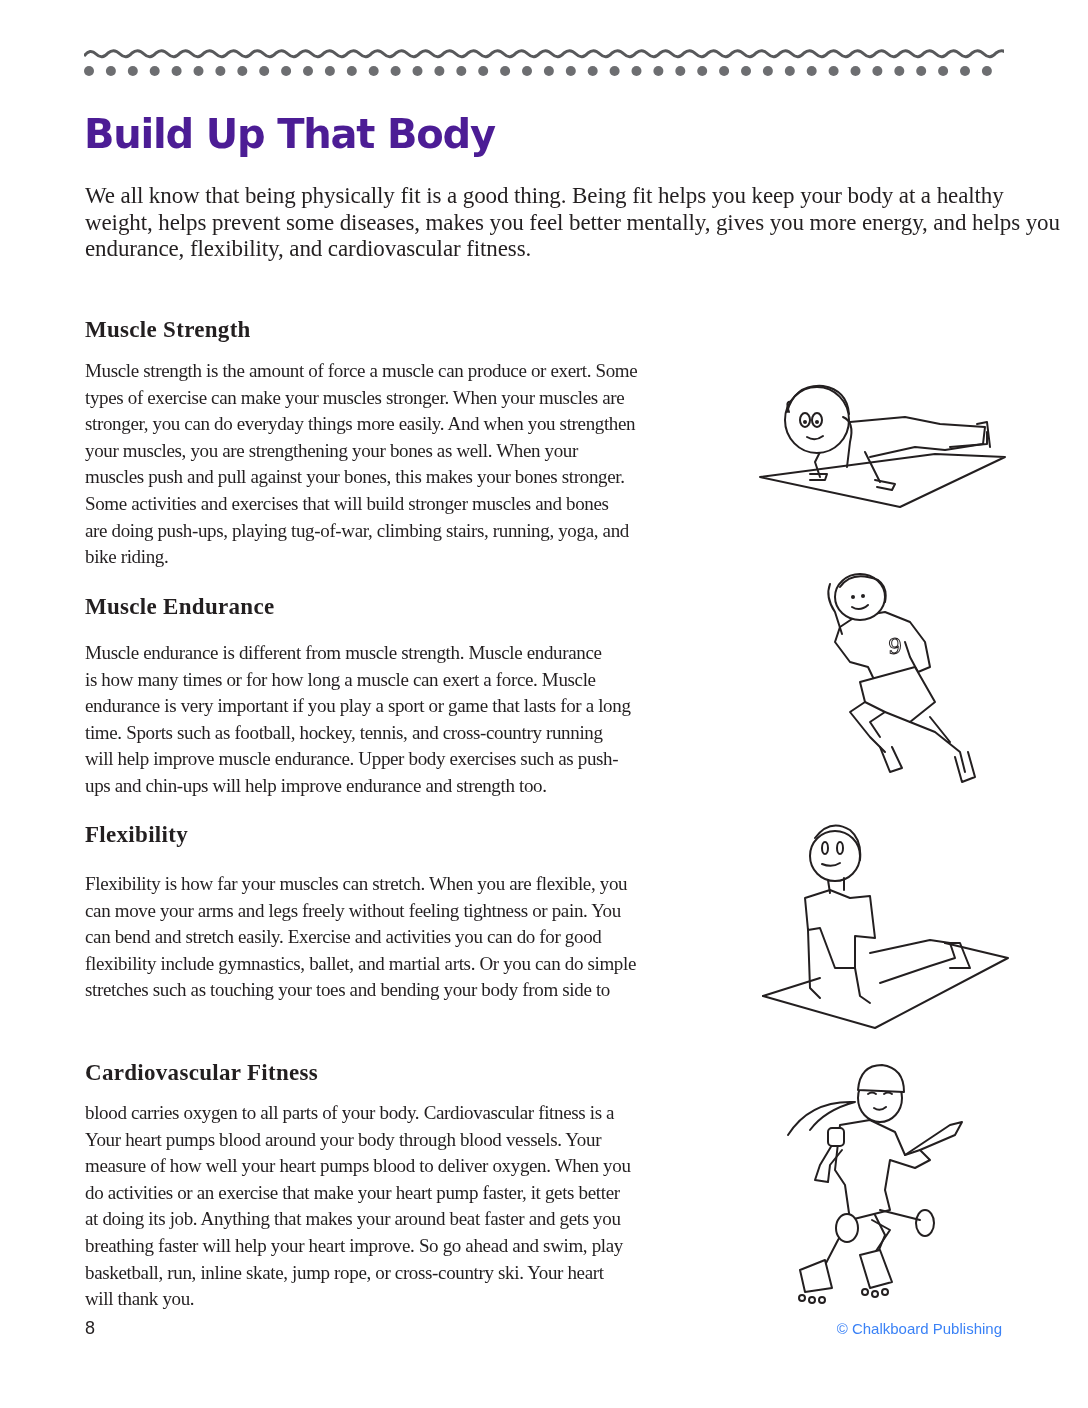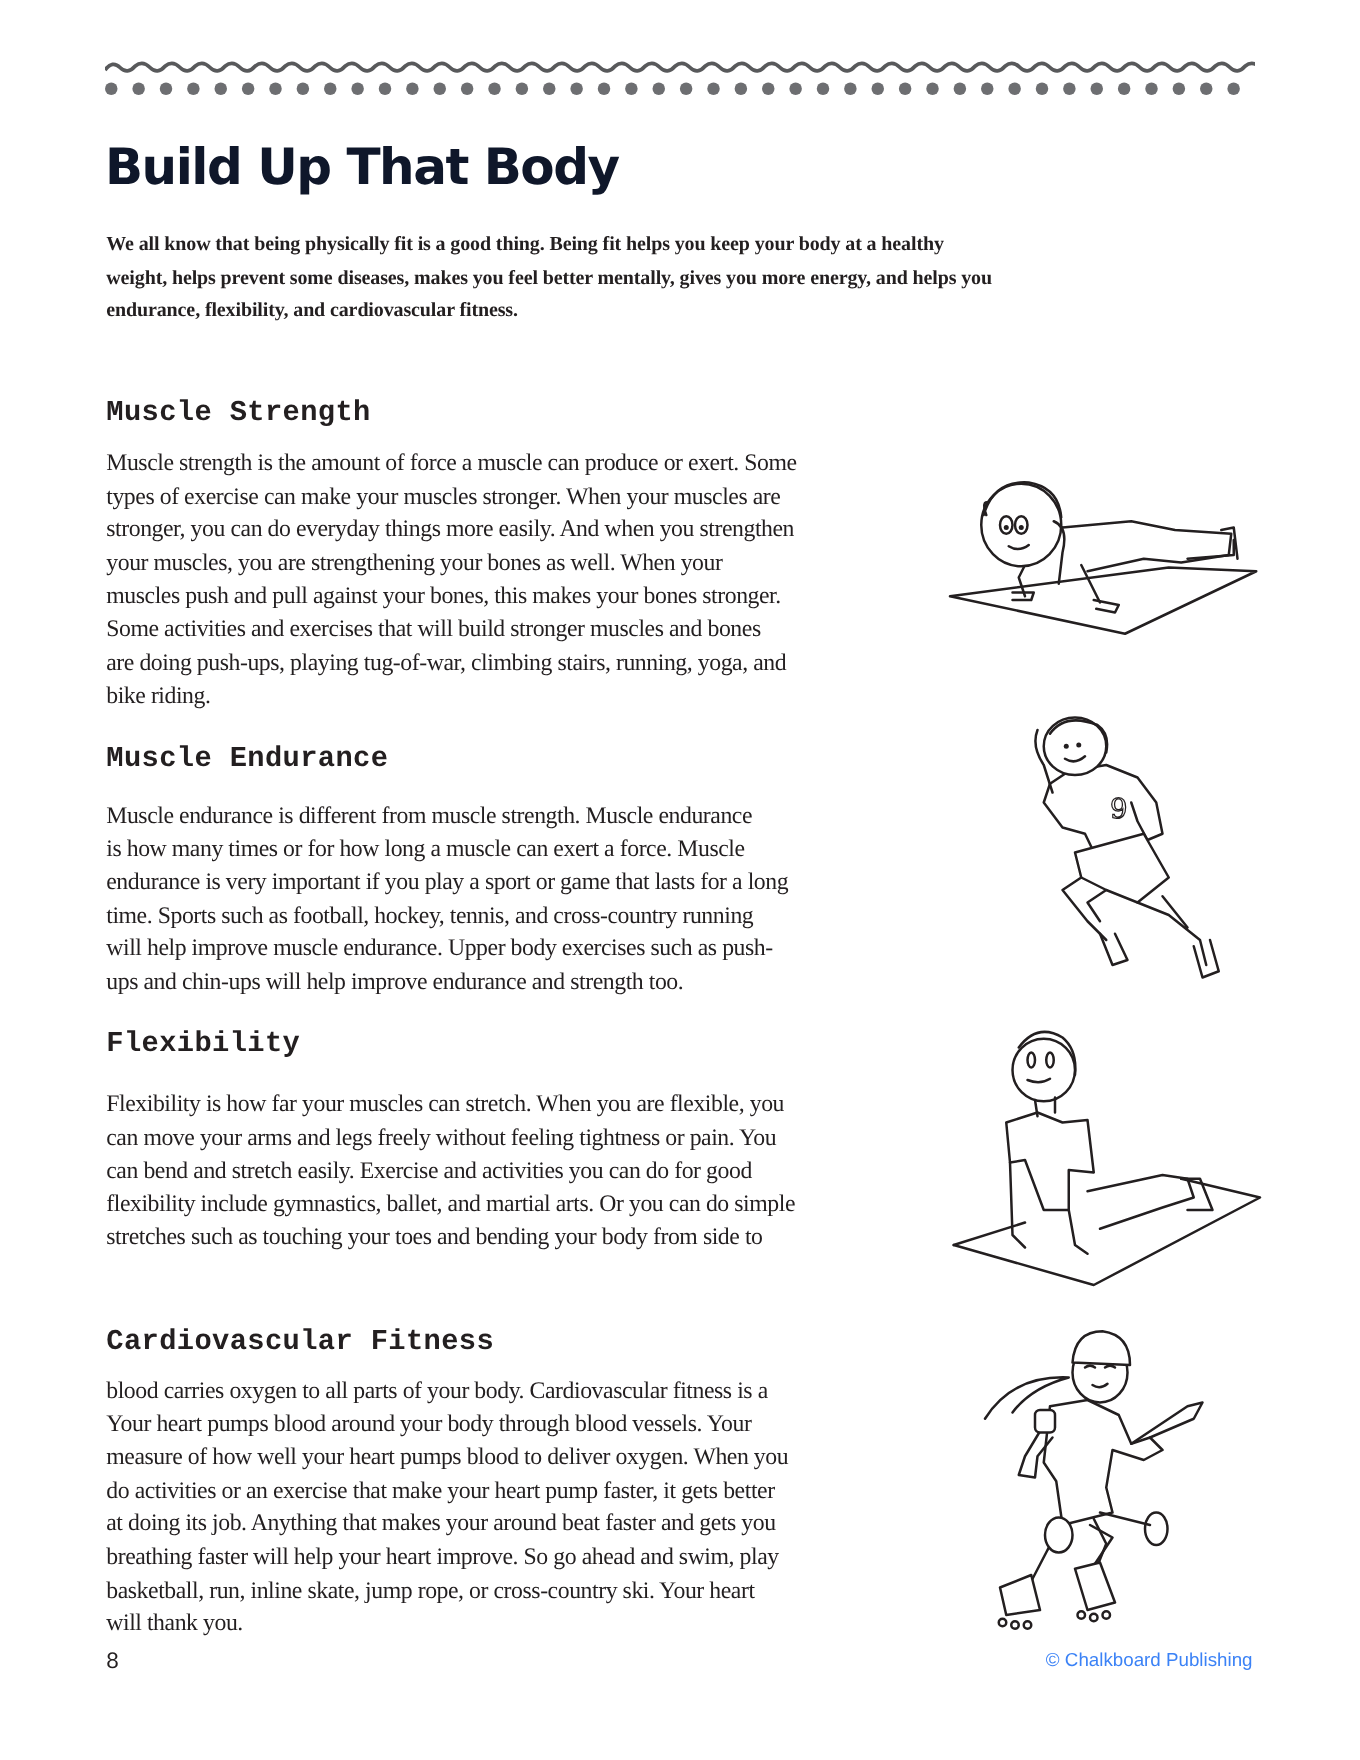--- a/index.html
+++ b/index.html
@@ -1,22 +1,22 @@
 <!DOCTYPE html>
 <html><head>
 <meta charset="utf-8">
 <style>
   html, body { margin: 0; padding: 0; background: #ffffff; }
   body { width: 1088px; height: 1408px; position: relative; overflow: hidden; color: #231f20; }
   .border-wave { position: absolute; left: 84px; top: 46px; width: 920px; height: 16px; }
   .border-dots { position: absolute; left: 84px; top: 64px; width: 920px; height: 14px; }
-  .title { position: absolute; left: 84px; top: 108px; margin: 0; font-family: "DejaVu Sans", sans-serif; font-weight: bold; font-size: 40px; letter-spacing: -1.2px; color: #0f172a; line-height: 52px; text-align: center; }
+  .title { position: absolute; left: 84px; top: 108px; margin: 0; font-family: "DejaVu Sans", sans-serif; font-weight: bold; font-size: 40px; letter-spacing: -1.2px; color: #4c1d95; line-height: 52px; text-align: center; }
   .para { position: absolute; left: 85px; margin: 0; font-family: "Liberation Serif", serif; font-size: 19px; line-height: 26.6px; color: #231f20; }
-  .intro { top: 183px; width: 915px; font-weight: bold; font-size: 16px; letter-spacing: -0.1px; }
-  .heading { position: absolute; left: 85px; margin: 0; font-family: Liberation Mono, monospace; font-weight: bold; font-size: 23px; line-height: 30px; color: #231f20; letter-spacing: 0.3px; }
+  .intro { top: 183px; width: 915px; font-weight: normal; font-size: 23px; letter-spacing: -0.1px; }
+  .heading { position: absolute; left: 85px; margin: 0; font-family: Liberation Serif, serif; font-weight: bold; font-size: 23px; line-height: 30px; color: #231f20; letter-spacing: 0.3px; }
   .section-body { width: 650px; letter-spacing: -0.35px; }
   .line { display: block; white-space: nowrap; }
   .illus { position: absolute; }
   .footer-page { position: absolute; left: 85px; top: 1318px; font-family: "Liberation Sans", sans-serif; font-size: 18px; color: #231f20; }
   .footer-copy { position: absolute; right: 86px; top: 1320px; font-family: "Liberation Sans", sans-serif; font-size: 15px; color: #3b82f6; }
   svg .ln { fill: none; stroke: #231f20; stroke-width: 2; stroke-linecap: round; stroke-linejoin: round; }
   svg .fillw { fill: #fff; stroke: #231f20; stroke-width: 2; stroke-linejoin: round; }
 </style>
 </head>
 <body>

